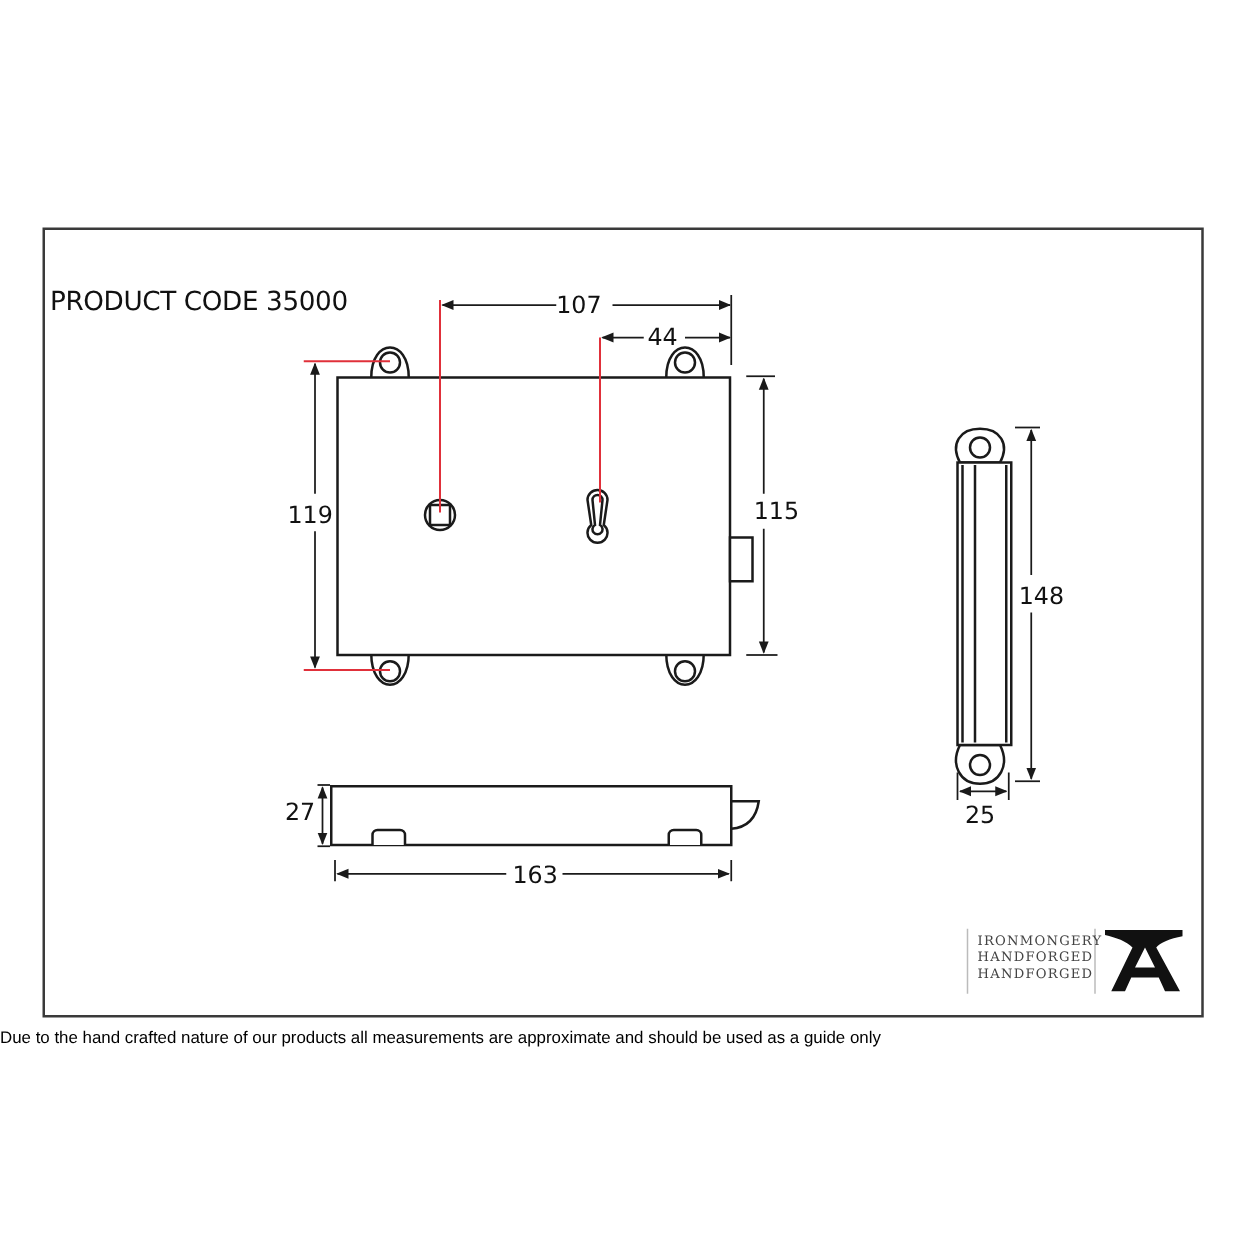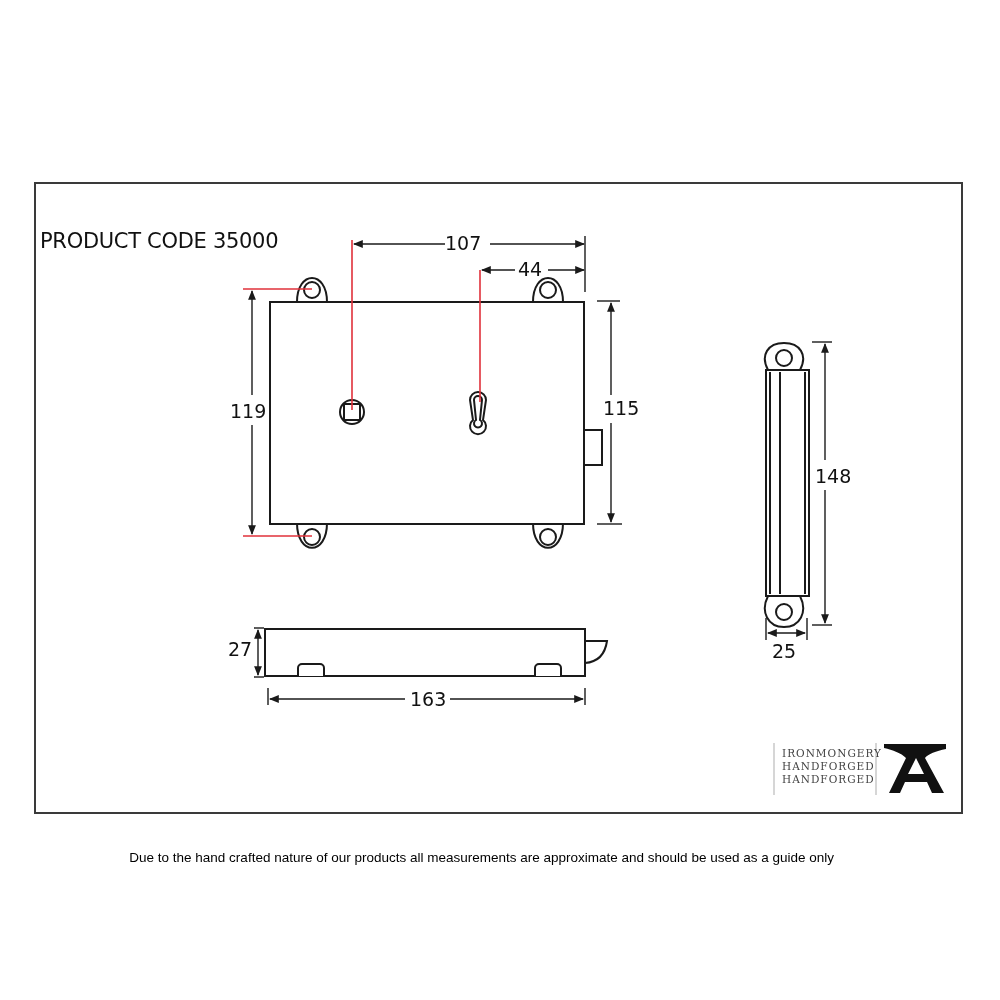--- a/index.html
+++ b/index.html
@@ -1,19 +1,19 @@
 <!DOCTYPE html>
 <html><head>
   <meta charset="utf-8">
   <style>
     html, body { margin: 0; padding: 0; background: #ffffff; }
     body { width: 1000px; height: 1000px; position: relative; overflow: hidden; font-family: "DejaVu Sans", sans-serif; }
     .frame { position: absolute; left: 34px; top: 182px; width: 929px; height: 632px; border: 2px solid #3a3a3a; box-sizing: border-box; }
     .title { position: absolute; left: 40px; top: 186px; font-size: 21px; color: #111; font-family: "DejaVu Sans", sans-serif; letter-spacing: -0.3px; margin-top: 43px; }
-    .disclaimer { position: absolute; left: 0; width: 834px; top: 850px; text-align: right; font-size: 13.5px; color: #000; font-family: "Liberation Sans", sans-serif; }
+    .disclaimer { position: absolute; left: 0; width: 834px; top: 822px; text-align: left; font-size: 13.5px; color: #000; font-family: "Liberation Sans", sans-serif; }
     svg.drawing { position: absolute; left: 0; top: 0; }
     .dimtext { font-family: "DejaVu Sans", sans-serif; font-size: 19px; fill: #111; }
     .logo-text { position: absolute; left: 782px; top: 747px; font-family: "DejaVu Serif", serif; font-size: 10.5px; line-height: 13px; color: #444; letter-spacing: 1px; }
     .logo-text div { white-space: nowrap; }
   </style>
 </head>
 <body>
 
 <div class="frame"></div>
 <div class="title">PRODUCT CODE 35000</div>

